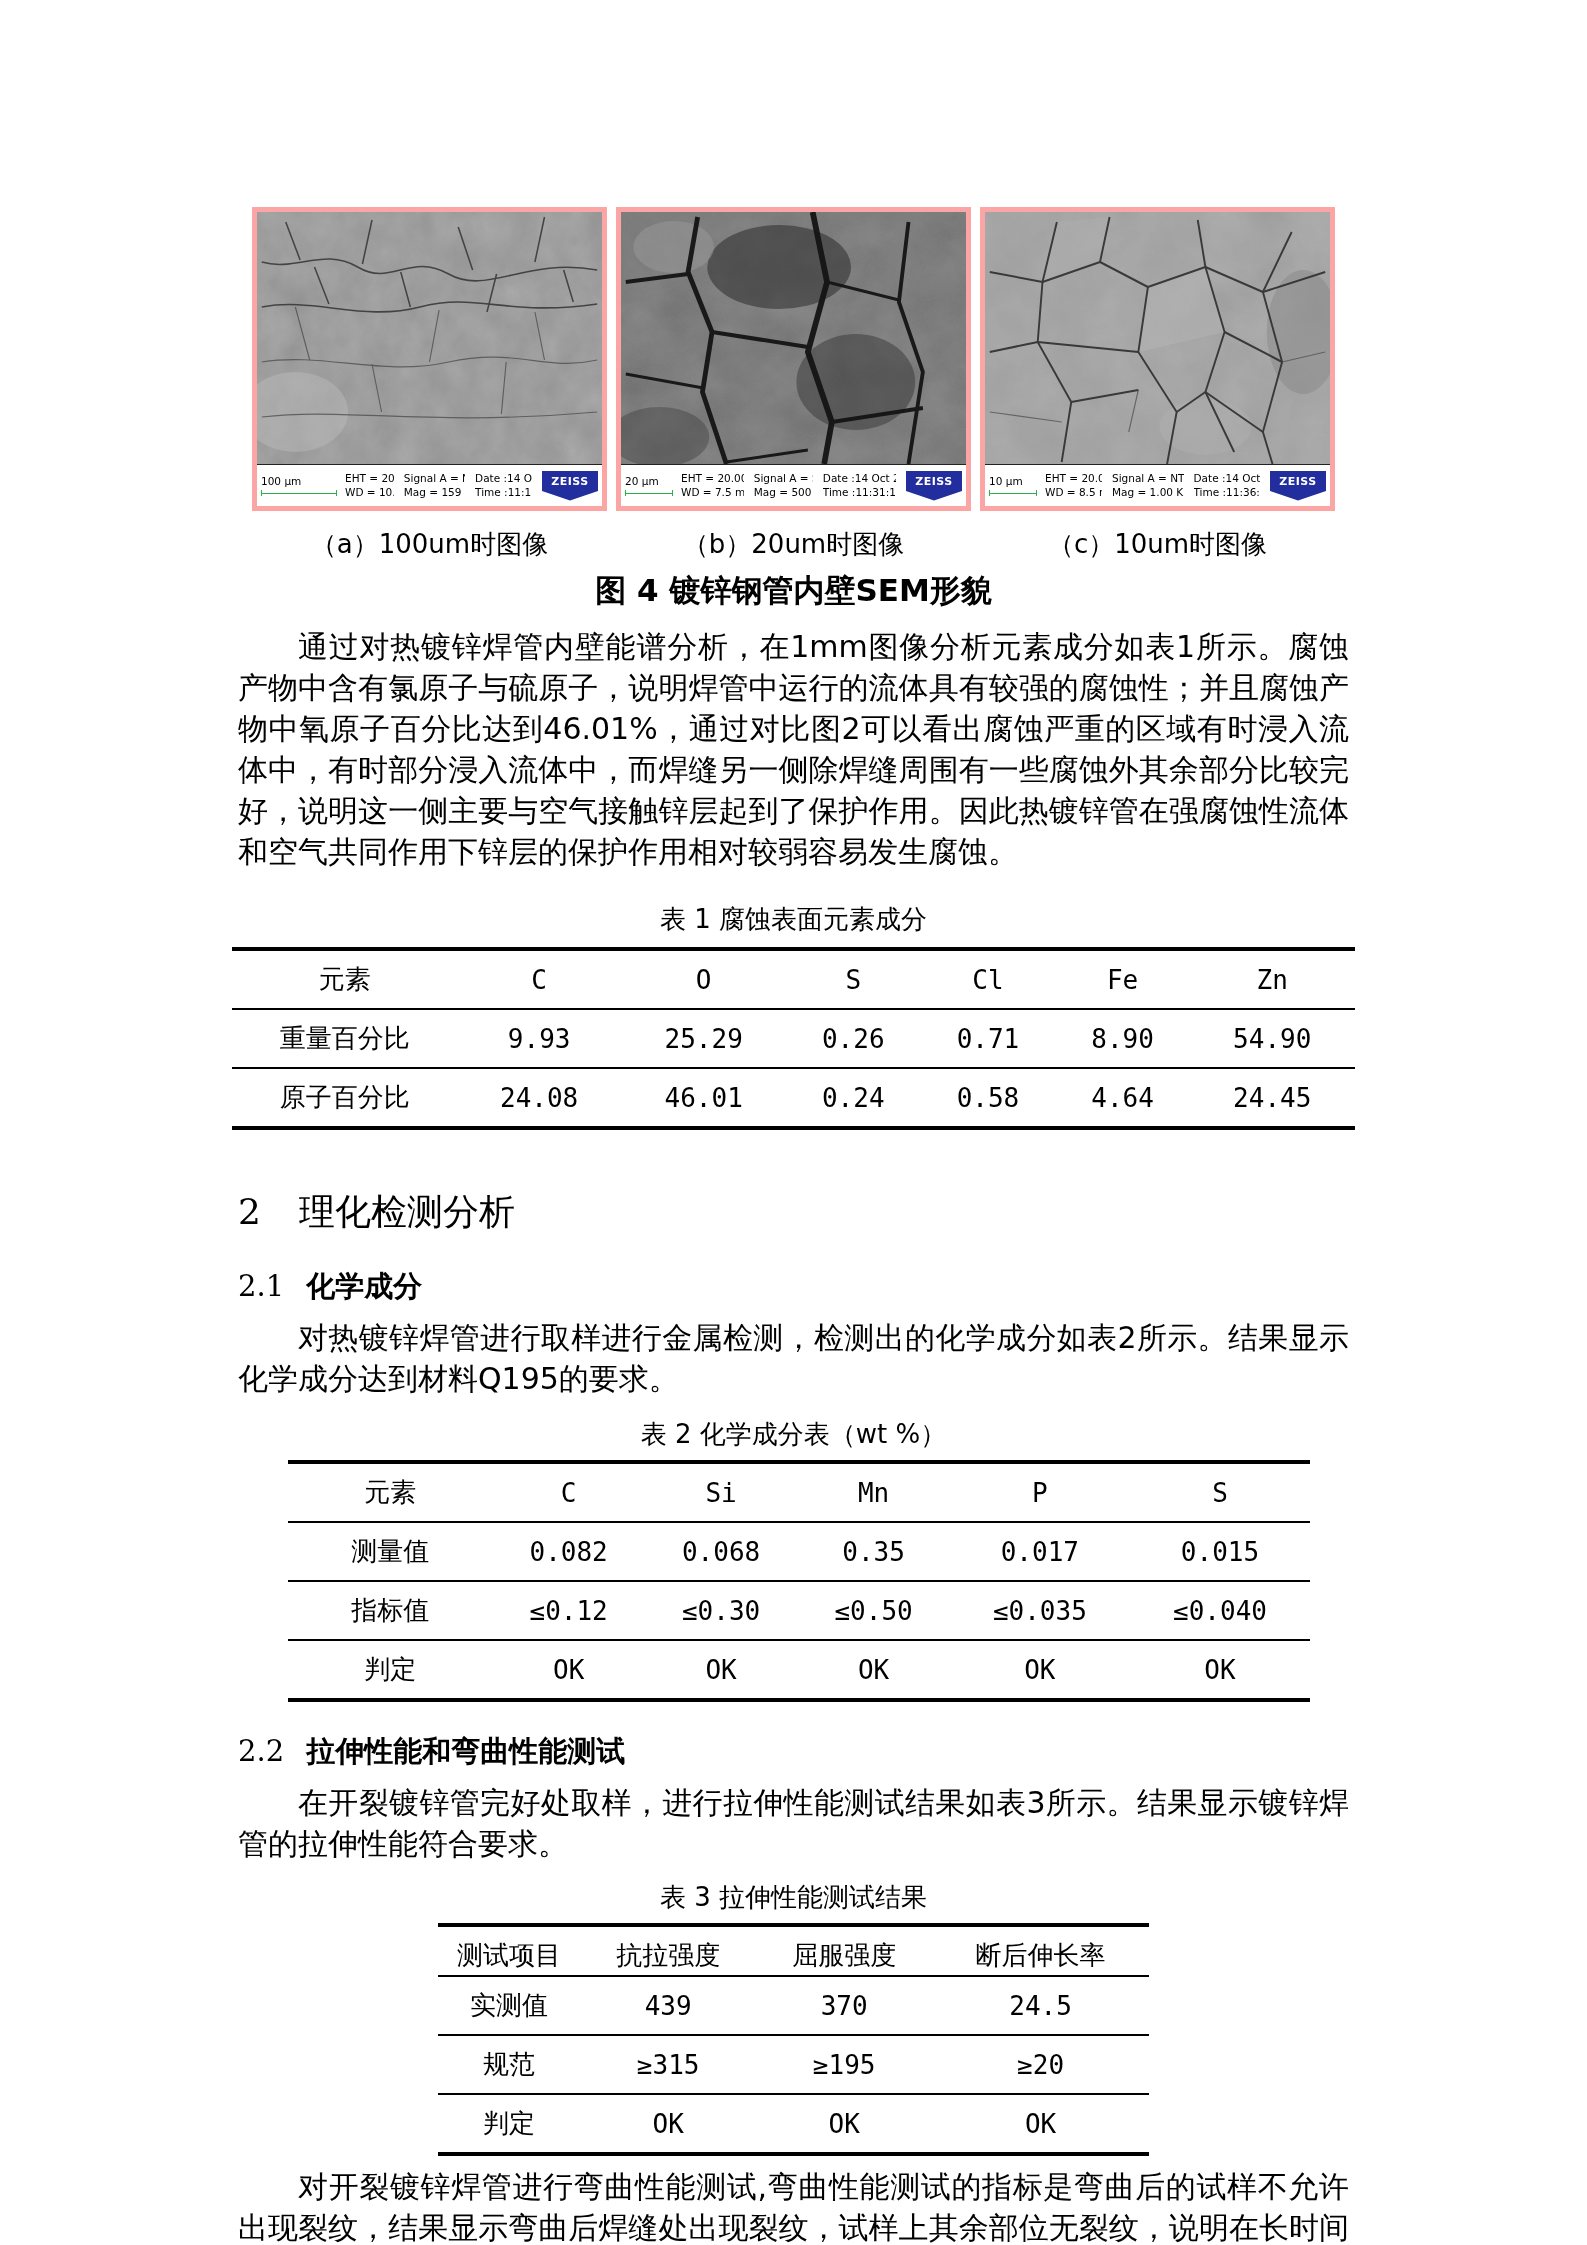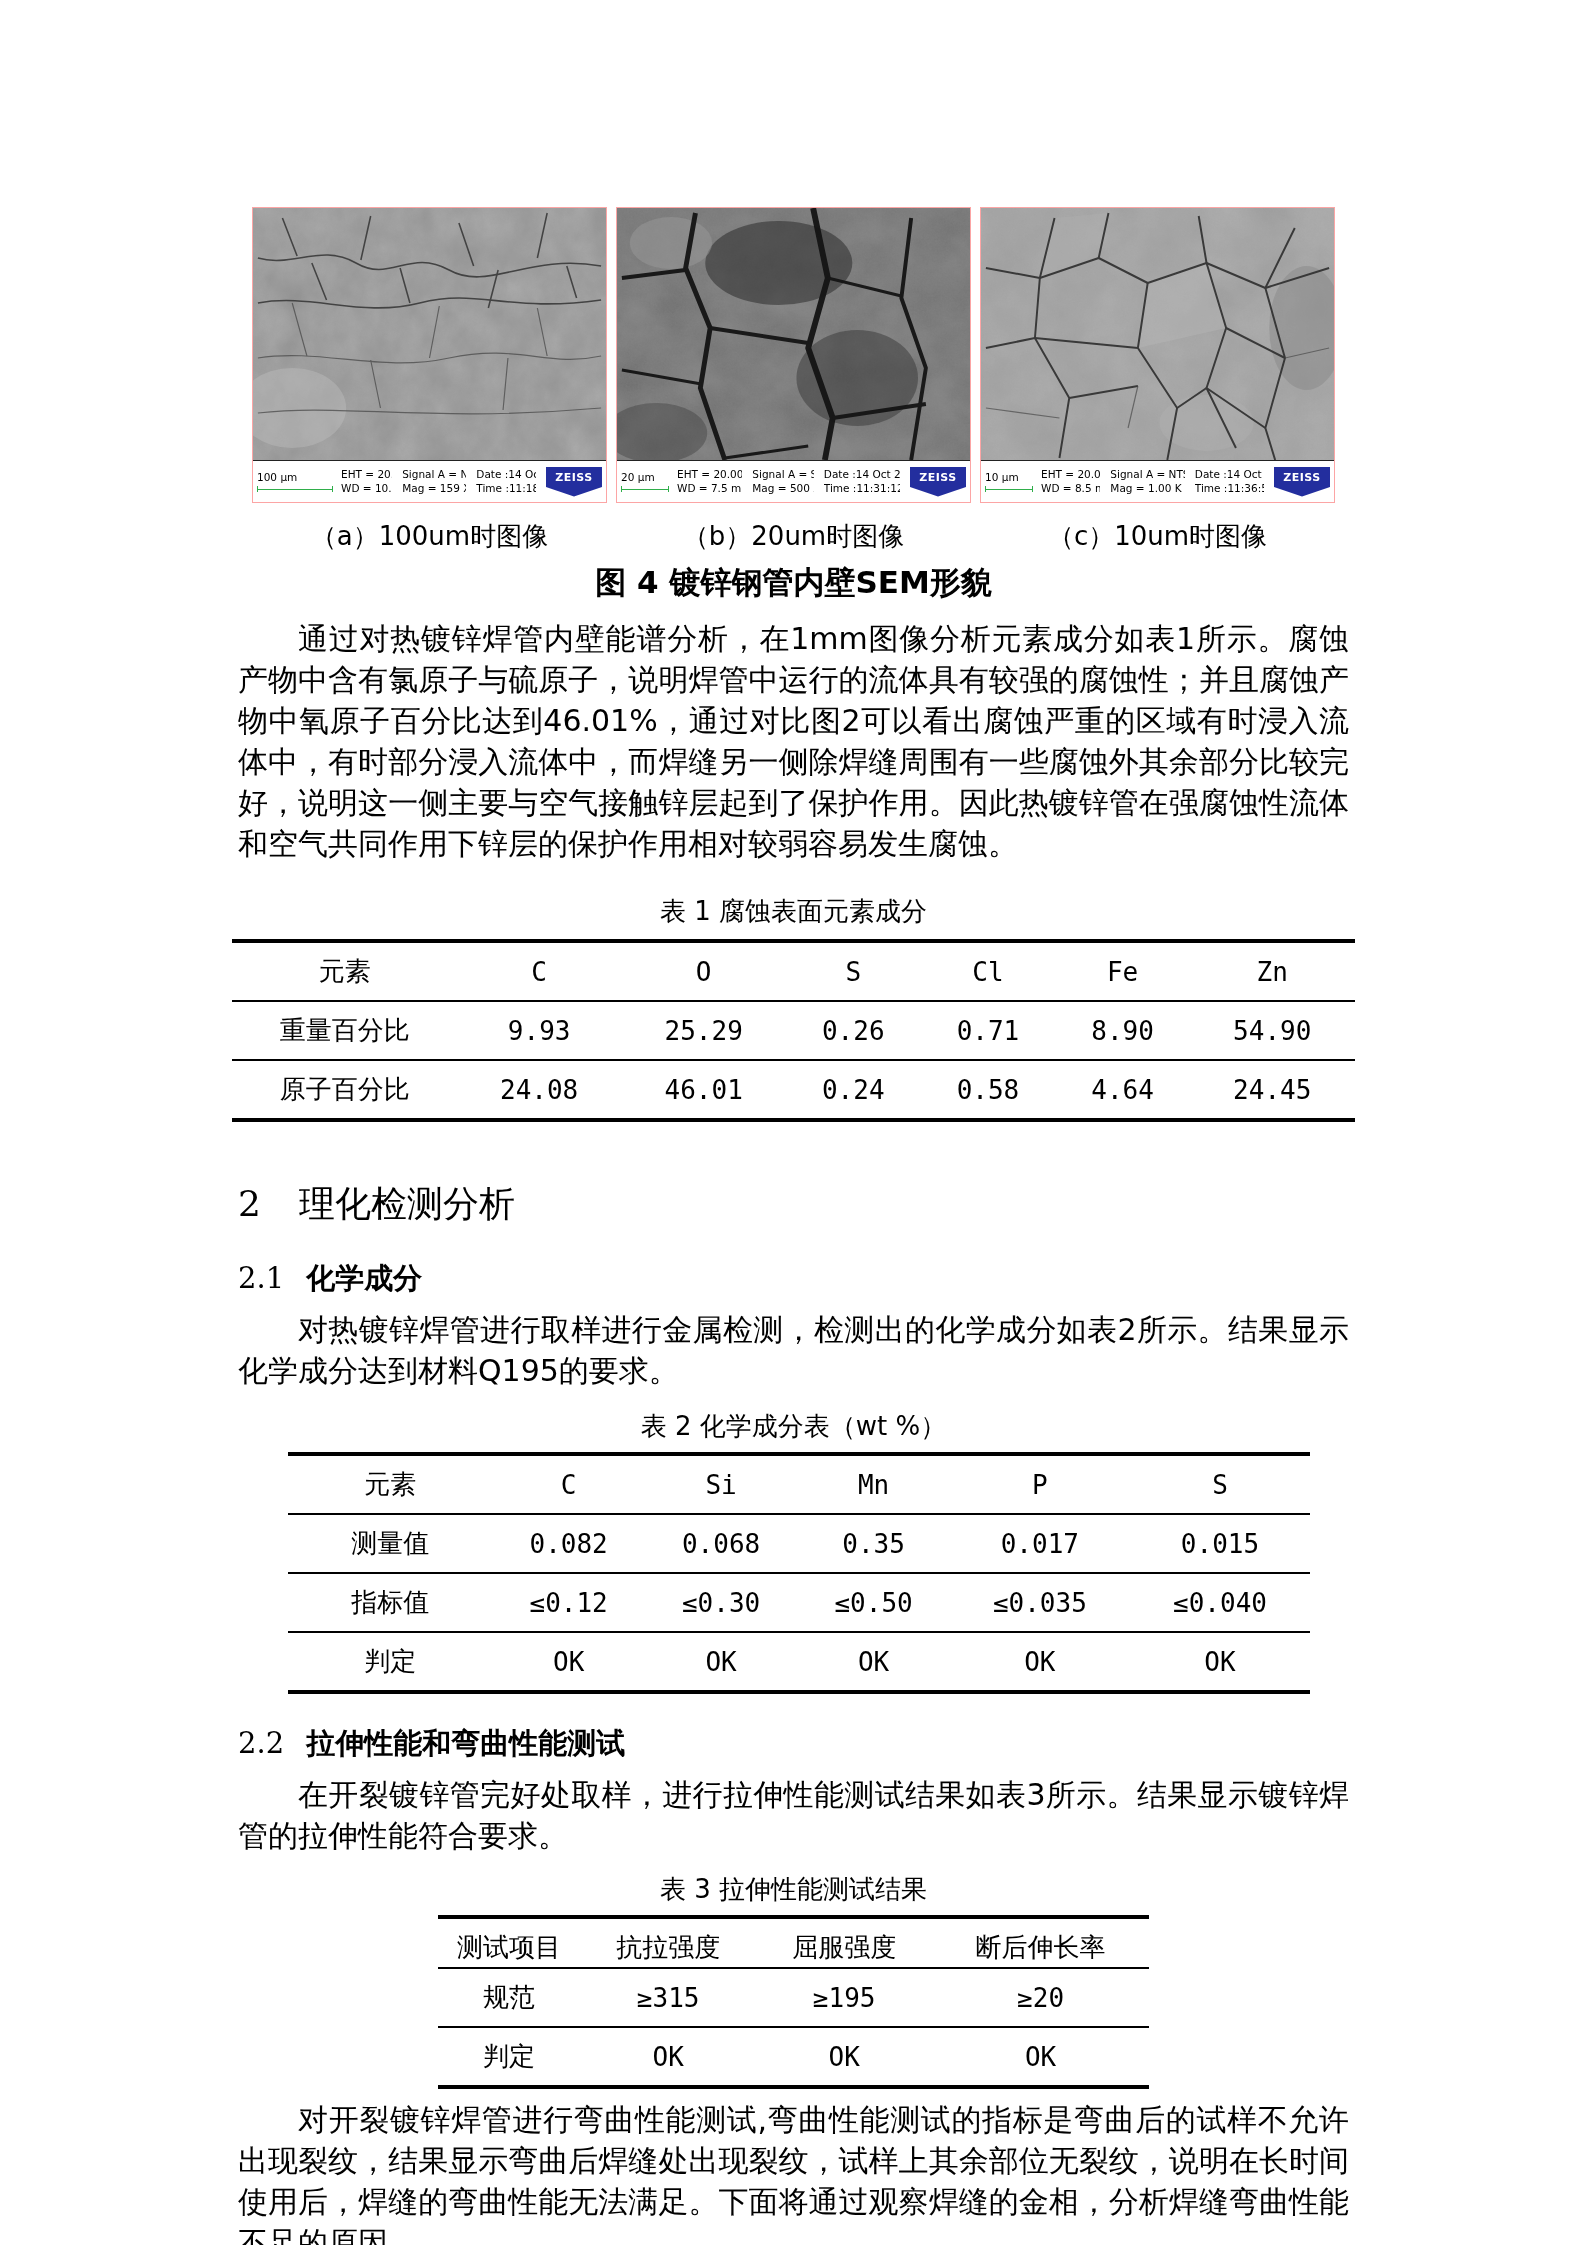--- a/index.html
+++ b/index.html
@@ -5,21 +5,21 @@
   html,body { margin:0; padding:0; background:#e8e8e8; }
   .page {
     position:relative; width:1587px; height:2245px; margin:0 auto;
     background:#ffffff; overflow:hidden; box-sizing:border-box;
     padding:207px 238px 0 238px; color:#000;
     font-family:"DejaVu Sans", "Liberation Sans", sans-serif;
   }
   
   .figures { display:flex; gap:9px; margin:0 14px; }
   .panel { flex:1; min-width:0; }
-  .panel-frame { border:1px solid #fca5a5; }
+  .panel-frame { border:5px solid #fca5a5; }
   .sem { display:block; width:100%; height:252px; background:#8d8d8d; }
   .infobar {
     display:flex; align-items:center; height:42px; background:#fff;
     border-top:1px solid #222; padding:2px 4px; box-sizing:border-box;
     font-size:10.5px; line-height:1.25; white-space:nowrap; overflow:hidden;
   }
   .sb { display:flex; flex-direction:column; justify-content:center; margin-right:8px; flex:0 0 auto; }
   .sb-label { font-size:10.5px; margin-bottom:2px; }
   .sb-bar { height:6px; border-left:1.5px solid #2fae4a; border-right:1.5px solid #2fae4a; position:relative; }
   .sb-bar::after { content:""; position:absolute; left:0; right:0; top:2.5px; border-top:1.5px solid #2fae4a; }
@@ -330,20 +330,26 @@
       <thead>
         <tr class="head">
           <th>测试项目</th>
           <th>抗拉强度</th>
           <th>屈服强度</th>
           <th>断后伸长率</th>
         </tr>
       </thead>
       <tbody>
         <tr>
+          <td>实测值</td>
+          <td>439</td>
+          <td>370</td>
+          <td>24.5</td>
+        </tr>
+        <tr>
           <td>规范</td>
           <td>≥315</td>
           <td>≥195</td>
           <td>≥20</td>
         </tr>
         <tr>
           <td>判定</td>
           <td>OK</td>
           <td>OK</td>
           <td>OK</td>

